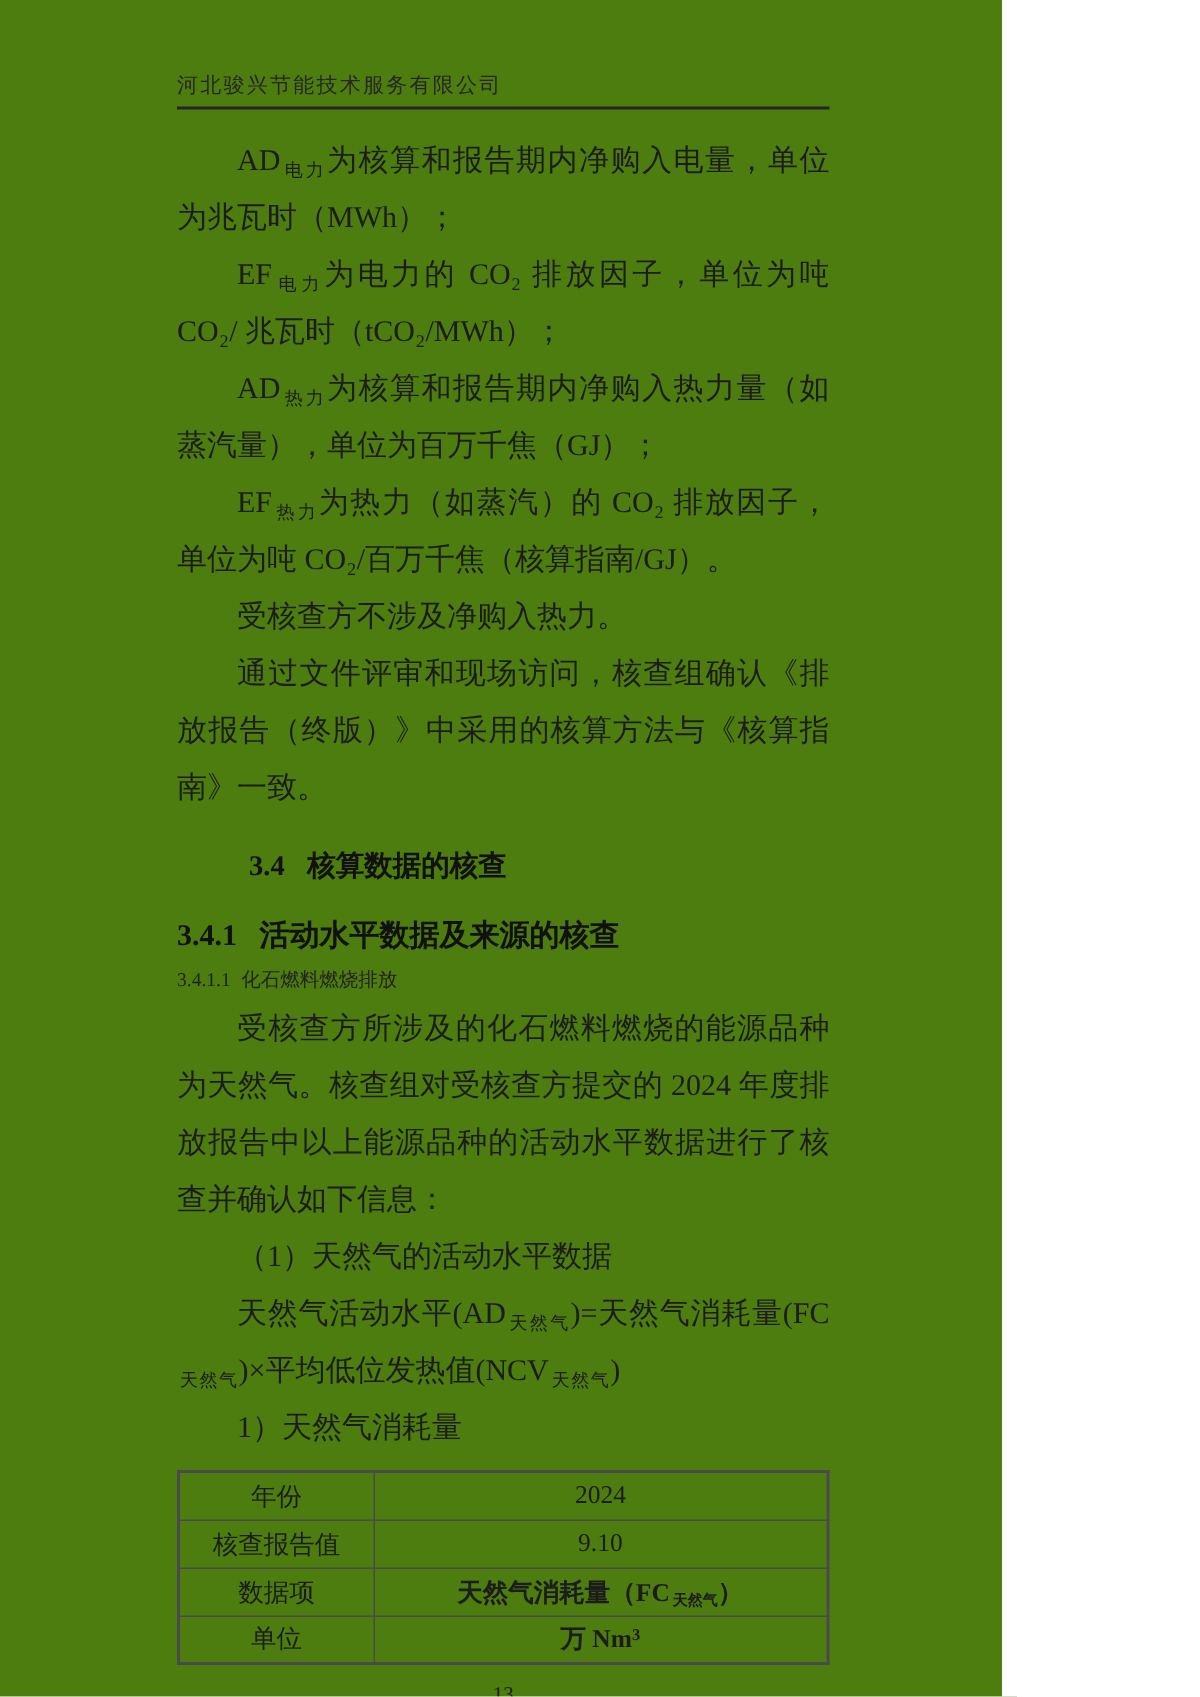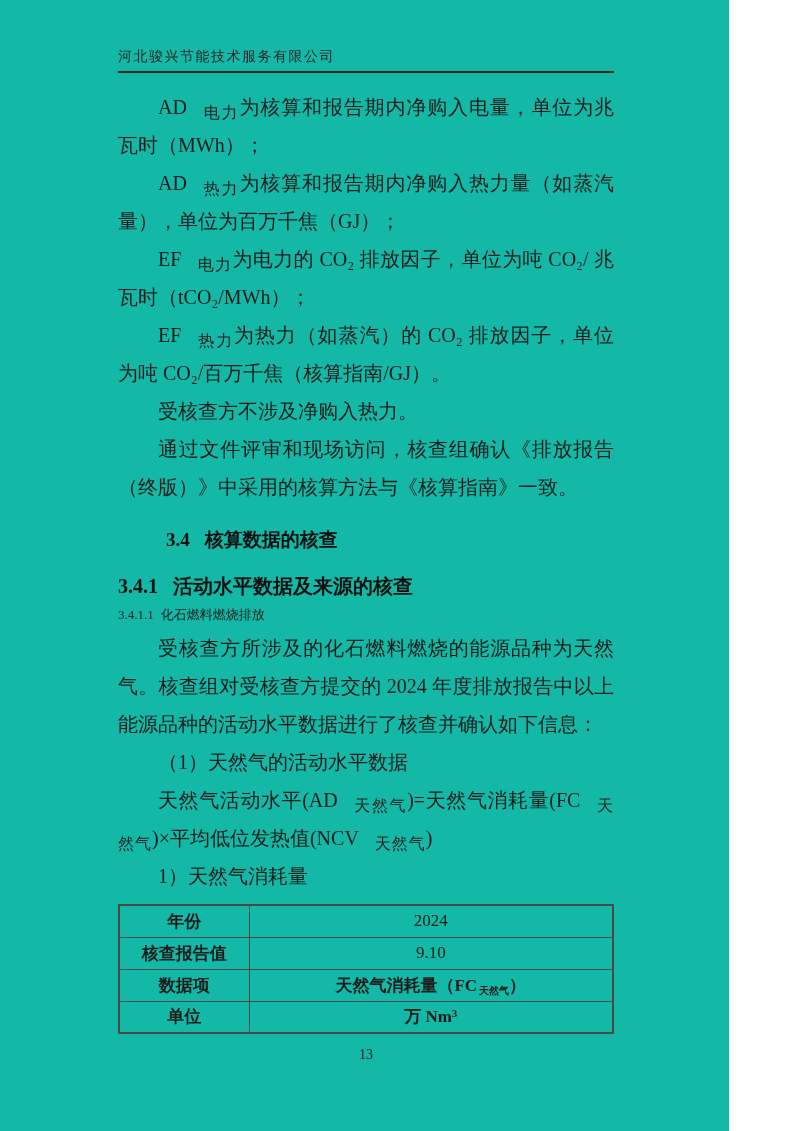--- a/index.html
+++ b/index.html
@@ -3,23 +3,23 @@
 <meta charset="utf-8">
 <style>
   * { margin: 0; padding: 0; box-sizing: border-box; }
   html, body { background: #ffffff; }
   body {
     font-family: "Liberation Serif", "DejaVu Serif", serif;
     color: #1c1c1c;
   }
   .page {
     position: relative;
-    width: 729px;
+    width: 668px;
     height: 1131px;
-    background: #14b8a6;
+    background: #4d7c0f;
     padding: 48px 115px 0 118px;
     overflow: hidden;
   }
   
   .doc-header .company {
     font-size: 14px;
     letter-spacing: 1.5px;
     color: #262626;
     padding-bottom: 5px;
   }
@@ -31,24 +31,24 @@
   
   .doc-body { margin-top: 15px; }
   .body-text {
     font-size: 20px;
     line-height: 38px;
     text-align: justify;
     text-indent: 2em;
     color: #1c1c1c;
   }
   .cn-sub {
-    font-size: 16px;
+    font-size: 12px;
     vertical-align: -4px;
     line-height: 0;
-    margin-left: 16px;
+    margin-left: 2px;
     letter-spacing: 1px;
   }
   
   .h2-heading, .h3-heading {
     font-weight: bold;
     color: #111111;
   }
   .h2-heading {
     font-size: 19px;
     margin-top: 19px;
@@ -79,21 +79,21 @@
   .data-table td {
     border: 1px solid #4a4a4a;
     height: 32px;
     text-align: center;
     vertical-align: middle;
     font-size: 17px;
     padding: 0 4px;
   }
   .data-table .label-cell {
     width: 130px;
-    font-weight: bold;
+    font-weight: normal;
   }
   .data-table .bold-val { font-weight: bold; text-align: center; }
   .data-table sub {
     font-size: 10px;
     vertical-align: -3px;
     line-height: 0;
     margin-left: 2px;
   }
   .data-table sup {
     font-size: 11px;
@@ -115,23 +115,23 @@
 
   <header class="doc-header">
     <div class="company">河北骏兴节能技术服务有限公司</div>
     <hr class="header-rule">
   </header>
 
   <main class="doc-body">
 
     <p class="body-text"><span>AD</span><sub class="cn-sub">电力</sub><span>为核算和报告期内净购入电量，单位为兆瓦时（MWh）；</span></p>
 
+    <p class="body-text"><span>EF</span><sub class="cn-sub">电力</sub><span>为电力的 CO₂ 排放因子，单位为吨 CO₂/ 兆瓦时（tCO₂/MWh）；</span></p>
+
     <p class="body-text"><span>AD</span><sub class="cn-sub">热力</sub><span>为核算和报告期内净购入热力量（如蒸汽量），单位为百万千焦（GJ）；</span></p>
-
-    <p class="body-text"><span>EF</span><sub class="cn-sub">电力</sub><span>为电力的 CO₂ 排放因子，单位为吨 CO₂/ 兆瓦时（tCO₂/MWh）；</span></p>
 
     <p class="body-text"><span>EF</span><sub class="cn-sub">热力</sub><span>为热力（如蒸汽）的 CO₂ 排放因子，单位为吨 CO₂/百万千焦（核算指南/GJ）。</span></p>
 
     <p class="body-text">受核查方不涉及净购入热力。</p>
 
     <p class="body-text">通过文件评审和现场访问，核查组确认《排放报告（终版）》中采用的核算方法与《核算指南》一致。</p>
 
     <h2 class="h2-heading"><span class="hnum">3.4</span><span class="htitle">核算数据的核查</span></h2>
 
     <h3 class="h3-heading"><span class="hnum">3.4.1</span><span class="htitle">活动水平数据及来源的核查</span></h3>

